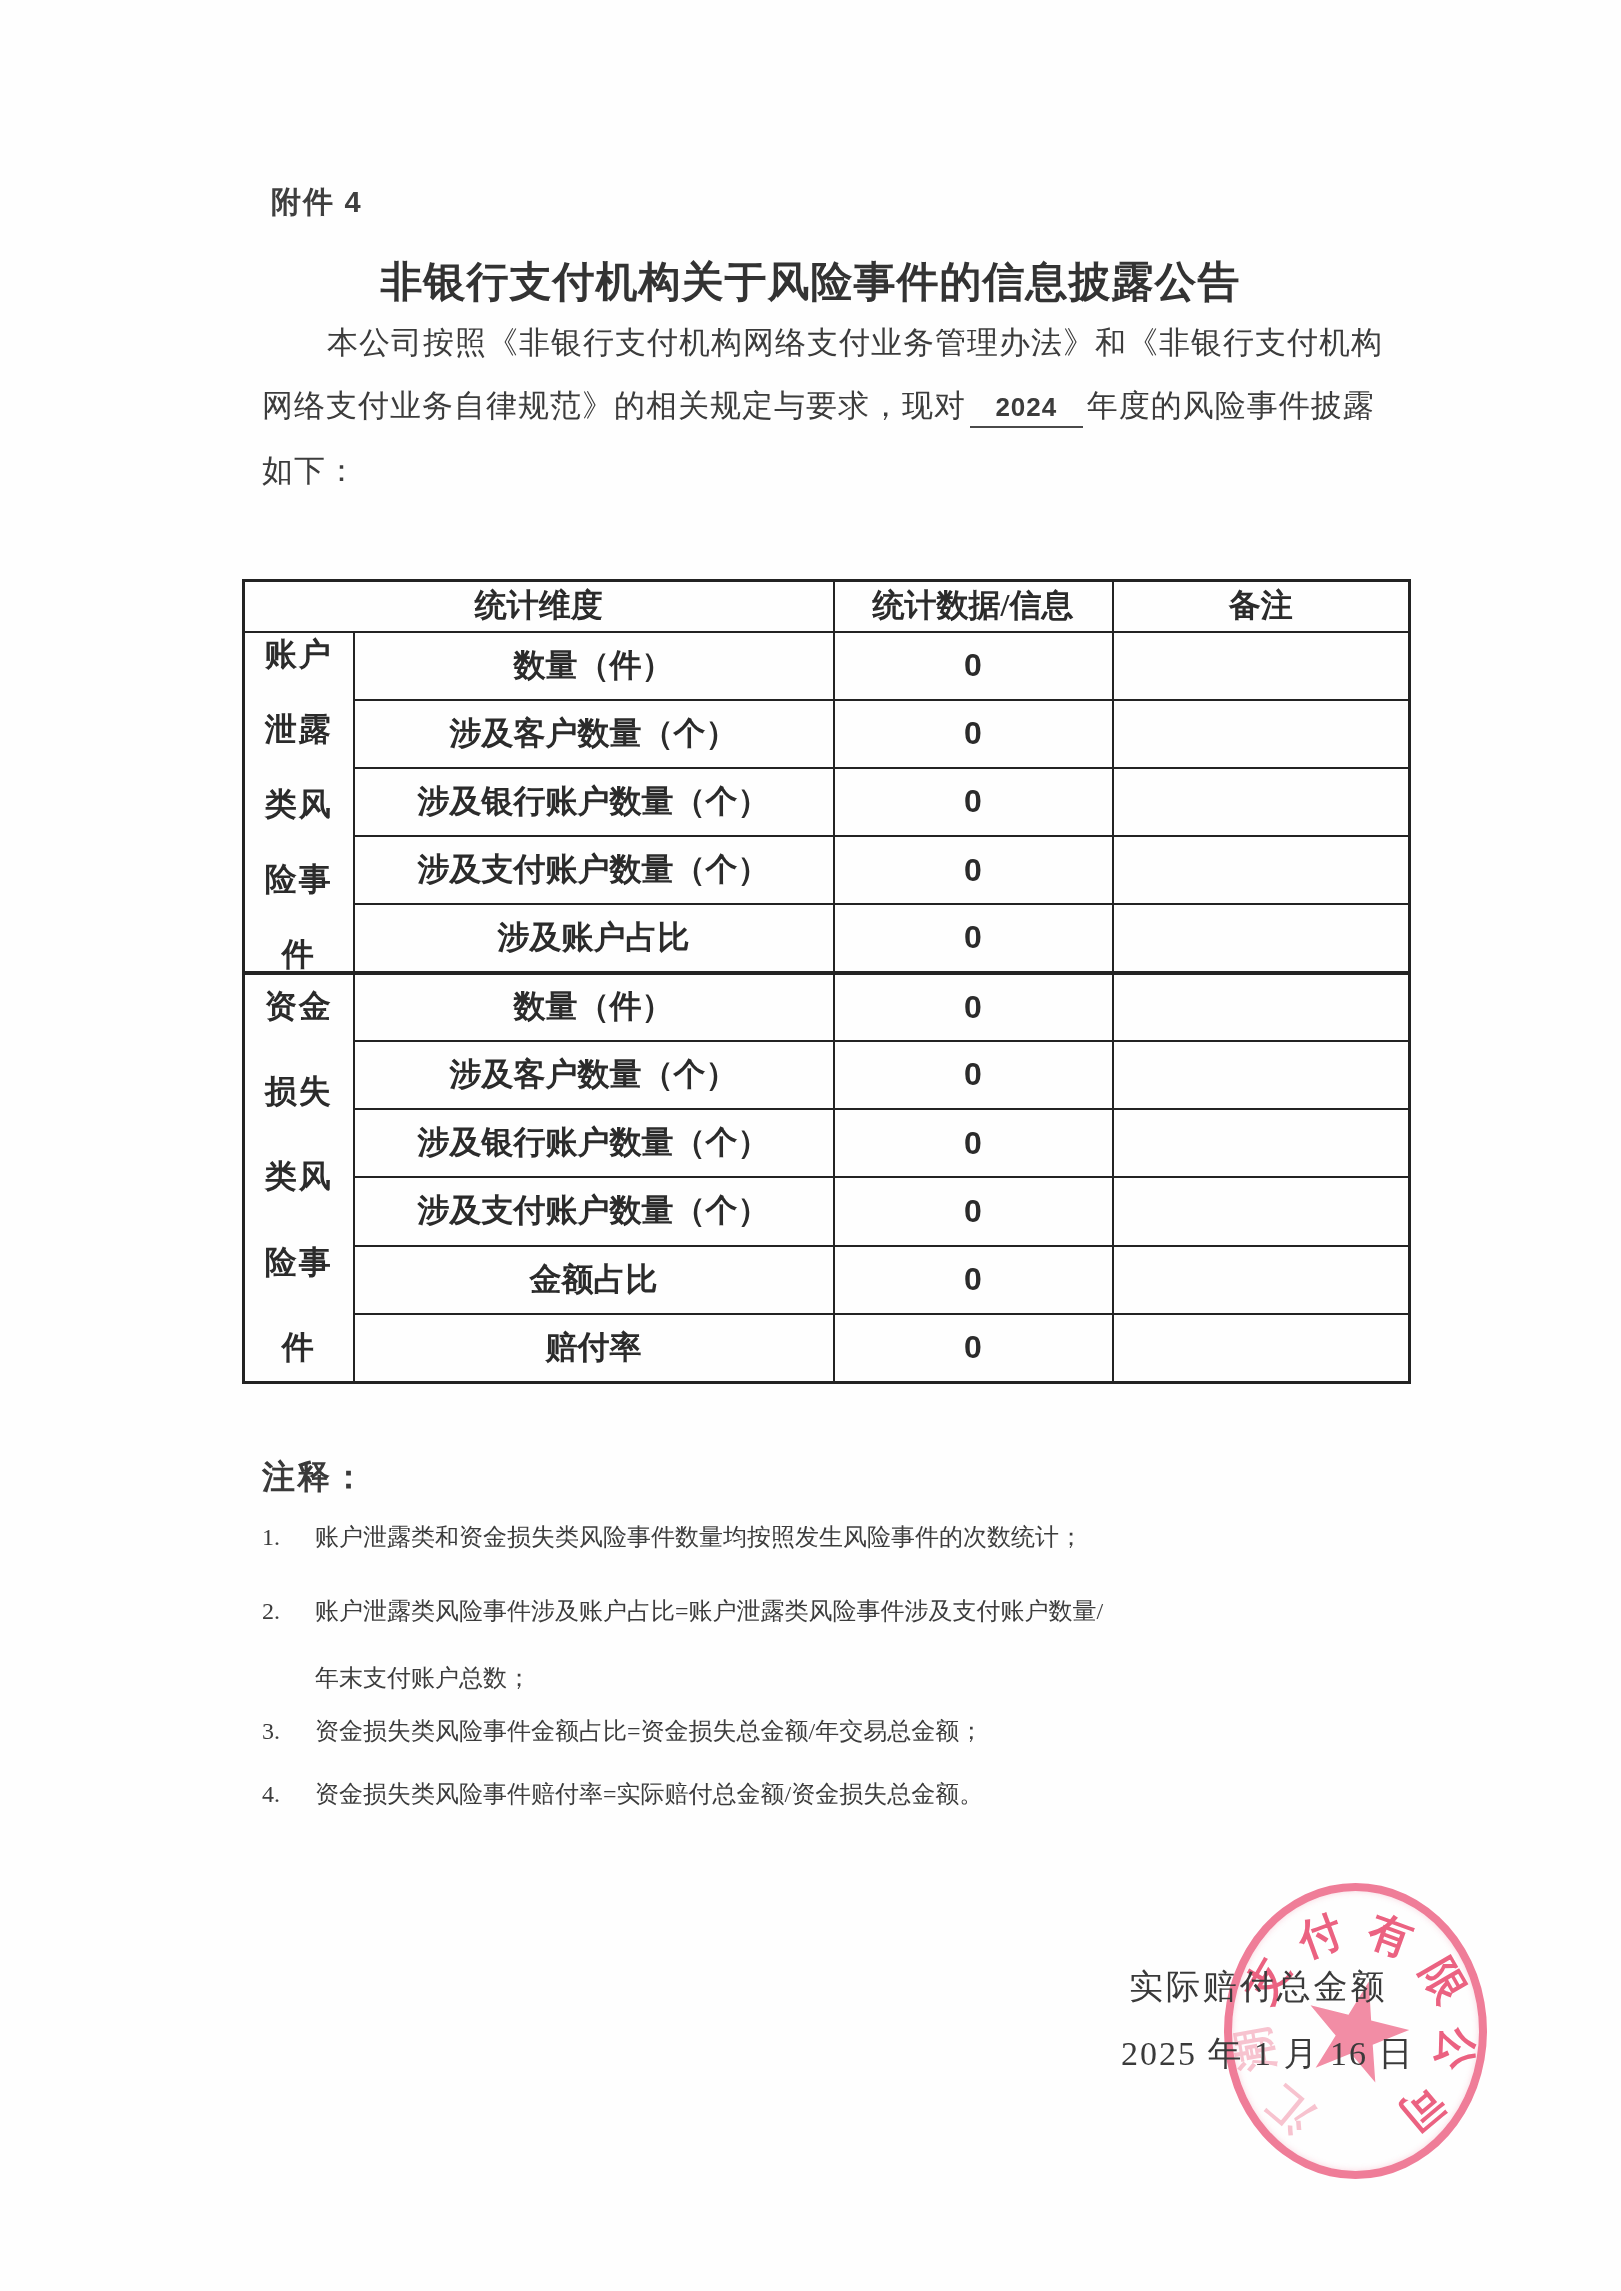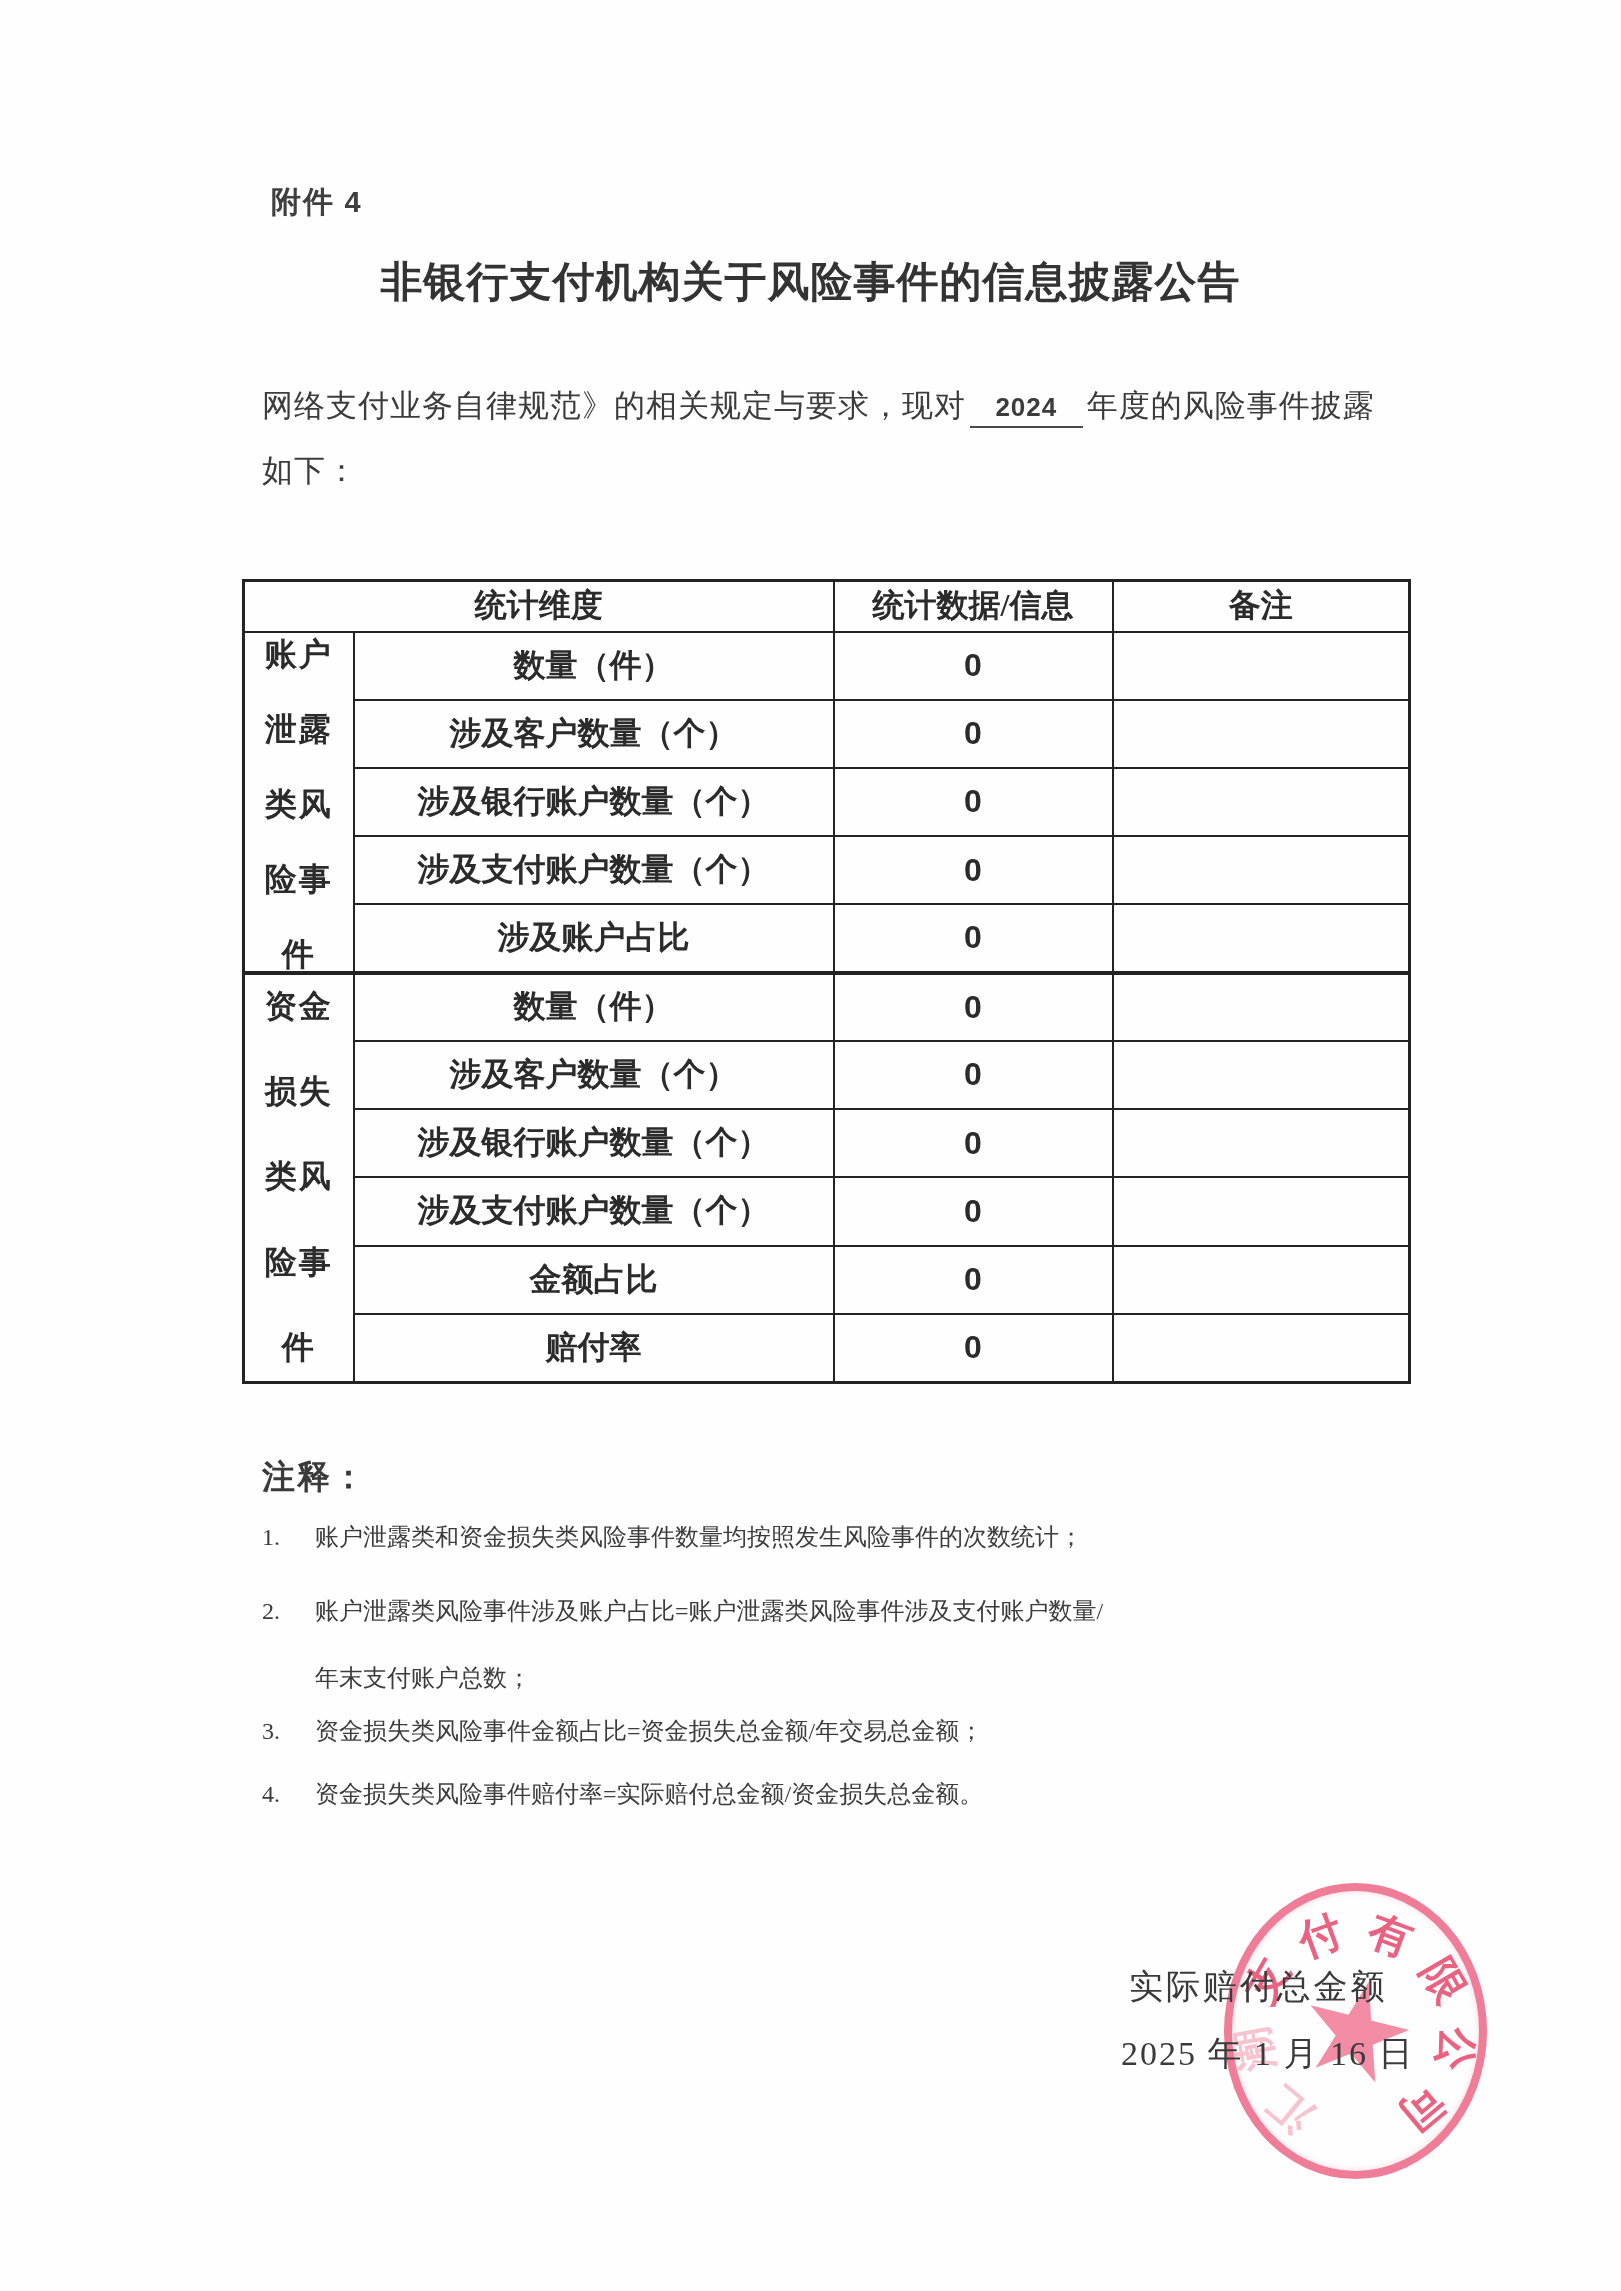--- a/index.html
+++ b/index.html
@@ -132,20 +132,21 @@
 
 <div class="page">
 
   <div class="attachment">
     <span>附件</span>
     <span class="num">4</span>
   </div>
 
   <div class="doc-title">非银行支付机构关于风险事件的信息披露公告</div>
 
+  <div class="intro-line intro-1">本公司按照《非银行支付机构网络支付业务管理办法》和《非银行支付机构</div>
   <div class="intro-line intro-2">
     <span>网络支付业务自律规范》的相关规定与要求，现对</span><span class="year-blank">2024</span><span>年度的风险事件披露</span>
   </div>
   <div class="intro-line intro-3">如下：</div>
 
   <table class="stat">
     <colgroup>
       <col style="width:110px">
         <col style="width:480px">
         <col style="width:279px">

